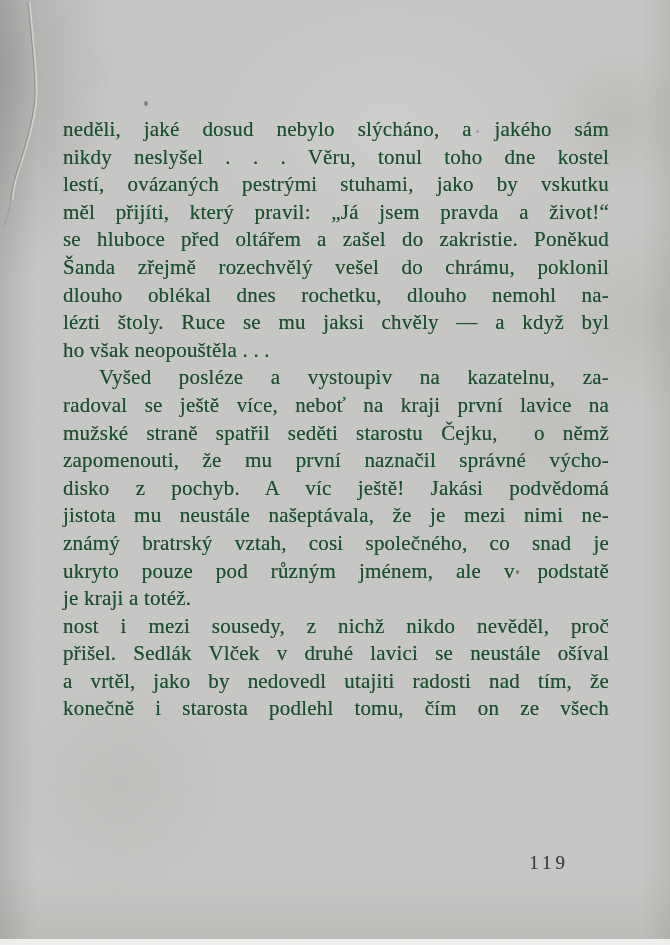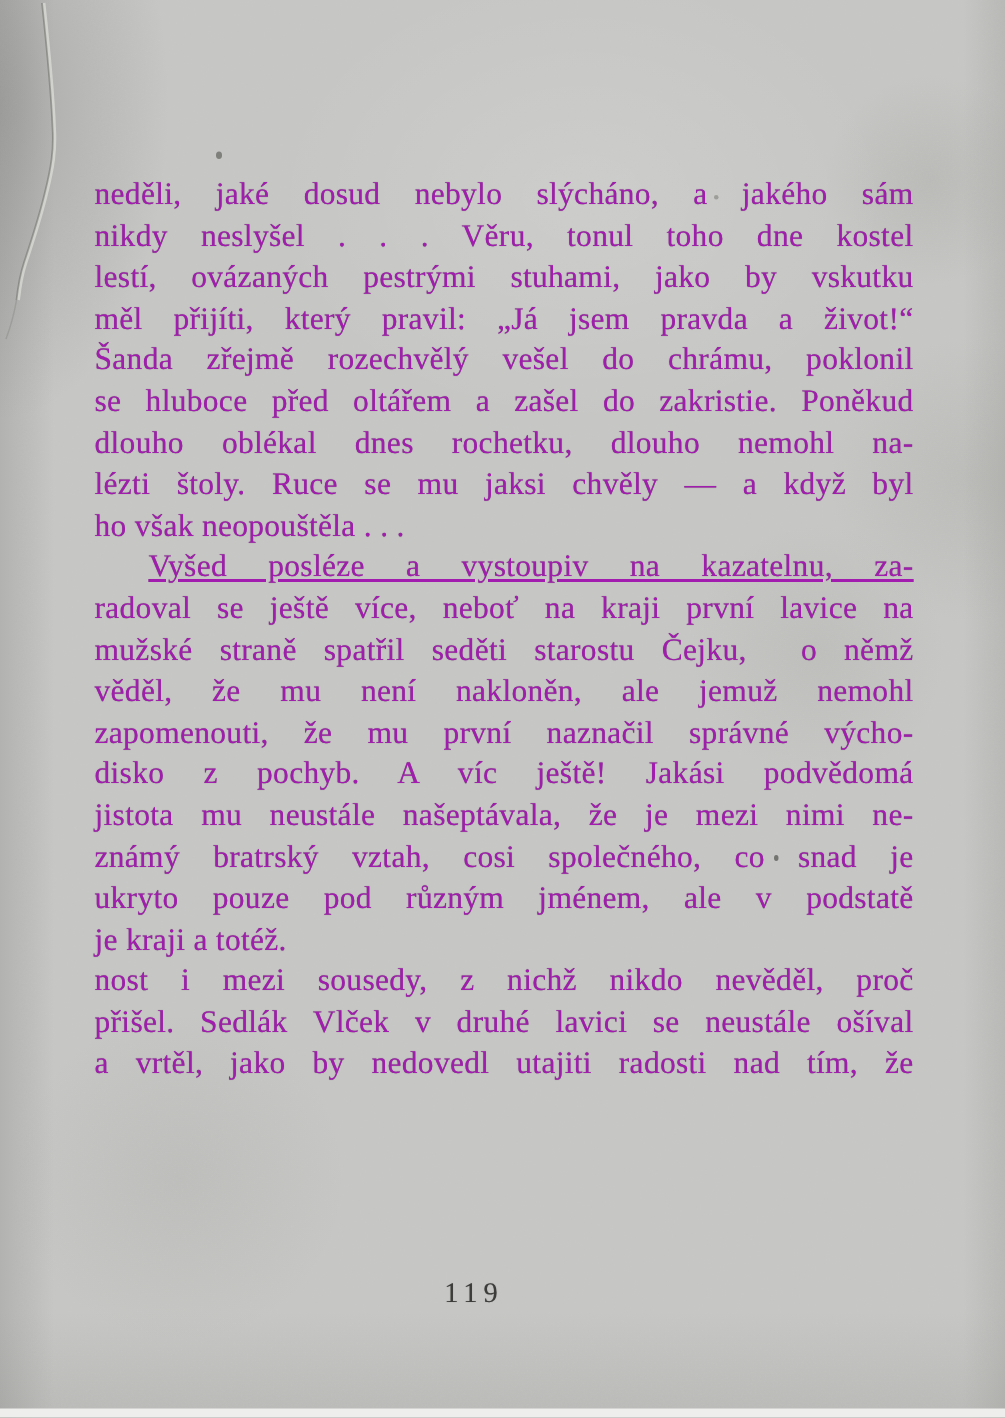--- a/index.html
+++ b/index.html
@@ -23,36 +23,36 @@
   .grain-svg, .crease-svg {
     position: absolute; left: 0; top: 0;
     pointer-events: none;
   }
   .page-text {
     position: absolute;
     left: 63px; top: 116px;
     width: 546px;
     font-size: 21px;
     line-height: 27.6px;
-    color: #a21caf;
+    color: #14532d;
     letter-spacing: 0.2px;
     text-shadow: 0 0 0.5px rgba(34,34,32,0.55);
   }
   .line {
     text-align: justify;
     text-align-last: justify;
     white-space: pre-wrap;
   }
-  .line.indent { padding-left: 36px; text-decoration: underline; }
+  .line.indent { padding-left: 36px; }
   .line.para-end { text-align-last: left; }
   .page-number {
     position: absolute;
     left: 63px; top: 852px;
     width: 506px;
-    text-align: center;
+    text-align: right;
     font-size: 19px;
     letter-spacing: 4px;
     color: #3c3c3a;
     text-shadow: 0 0 0.5px rgba(60,60,58,0.5);
   }
   .speck {
     position: absolute;
     border-radius: 50%;
     pointer-events: none;
   }
@@ -85,35 +85,35 @@
 
 <div class="speck speck-1"></div>
 <div class="speck speck-2"></div>
 <div class="speck speck-3"></div>
 
 <div class="page-text">
   <div class="line">neděli, jaké dosud nebylo slýcháno, a jakého sám</div>
   <div class="line">nikdy neslyšel . . . Věru, tonul toho dne kostel</div>
   <div class="line">lestí, ovázaných pestrými stuhami, jako by vskutku</div>
   <div class="line">měl přijíti, který pravil: „Já jsem pravda a život!“</div>
+  <div class="line">se hluboce před oltářem a zašel do zakristie. Poněkud</div>
   <div class="line">Šanda zřejmě rozechvělý vešel do chrámu, poklonil</div>
-  <div class="line">se hluboce před oltářem a zašel do zakristie. Poněkud</div>
   <div class="line">dlouho oblékal dnes rochetku, dlouho nemohl na-</div>
   <div class="line">lézti štoly. Ruce se mu jaksi chvěly — a když byl</div>
   <div class="line para-end">ho však neopouštěla . . .</div>
   <div class="line indent">Vyšed posléze a vystoupiv na kazatelnu, za-</div>
   <div class="line">radoval se ještě více, neboť na kraji první lavice na</div>
   <div class="line">mužské straně spatřil seděti starostu Čejku,&nbsp; o němž</div>
-  <div class="line">věděl, že mu není nakloněn, ale jemuž nemohl</div>
   <div class="line">zapomenouti, že mu první naznačil správné výcho-</div>
   <div class="line">disko z pochyb. A víc ještě! Jakási podvědomá</div>
   <div class="line">jistota mu neustále našeptávala, že je mezi nimi ne-</div>
   <div class="line">známý bratrský vztah, cosi společného, co snad je</div>
   <div class="line">ukryto pouze pod různým jménem, ale v podstatě</div>
   <div class="line para-end">je kraji a totéž.</div>
   <div class="line">nost i mezi sousedy, z nichž nikdo nevěděl, proč</div>
   <div class="line">přišel. Sedlák Vlček v druhé lavici se neustále ošíval</div>
   <div class="line">a vrtěl, jako by nedovedl utajiti radosti nad tím, že</div>
+  <div class="line">konečně i starosta podlehl tomu, čím on ze všech</div>
 </div>
 
 <div class="page-number">119</div>
 
 <div class="scan-edge-bottom"></div>
 
 </body></html>

